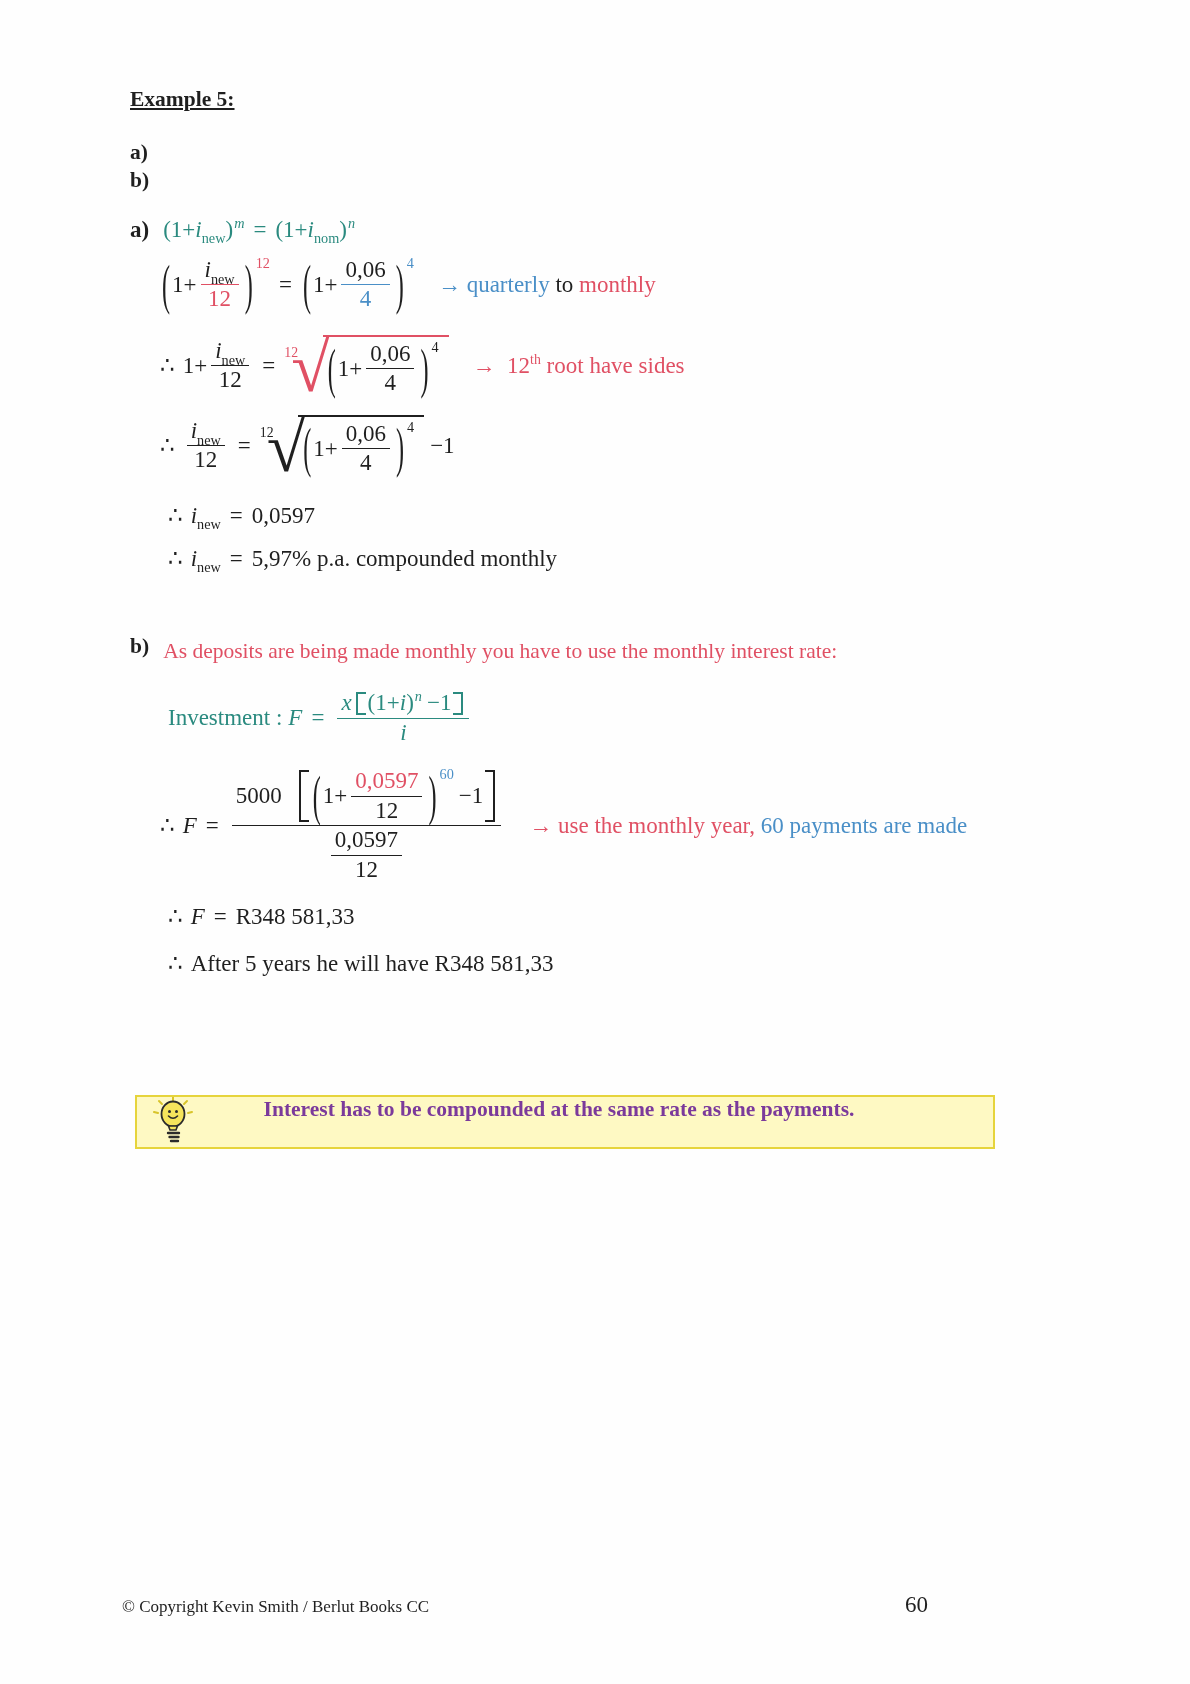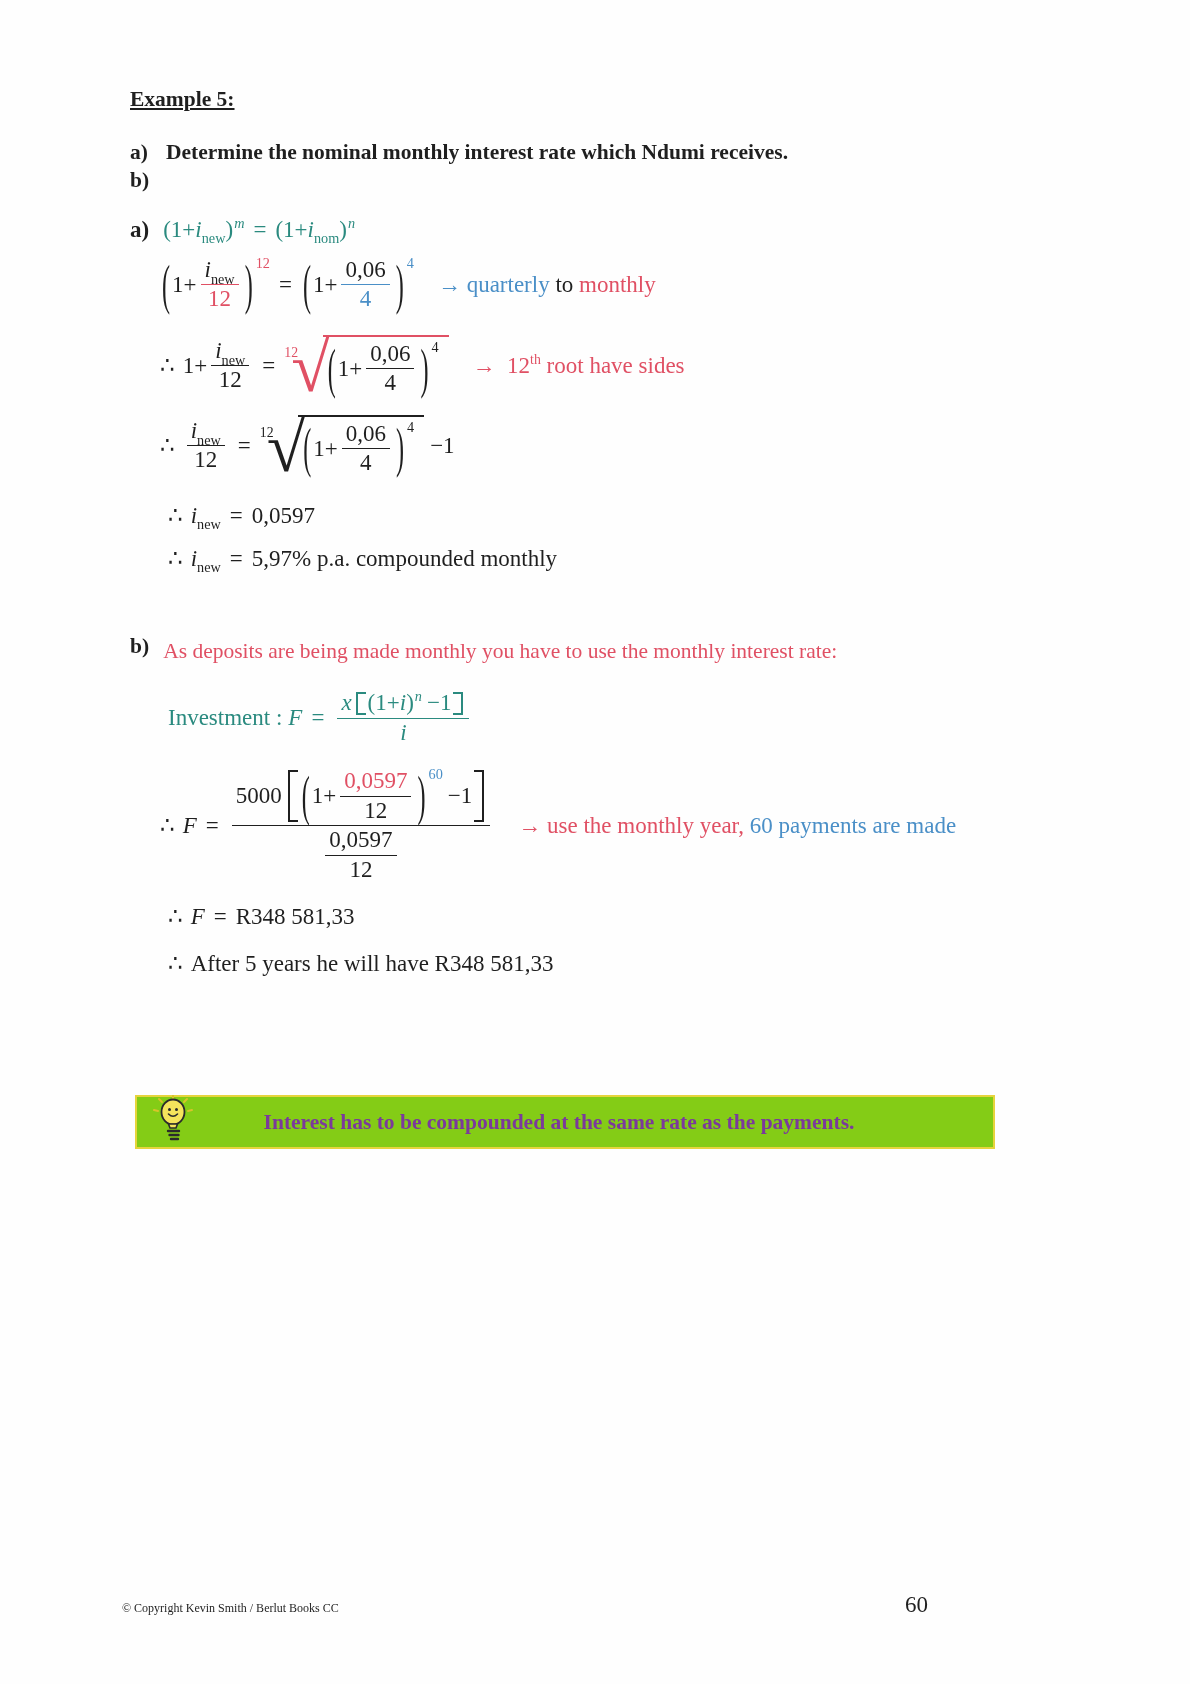--- a/index.html
+++ b/index.html
@@ -66,51 +66,50 @@
   .l-bi   { margin-top:56px; font-size:21.5px; }
   .l-inv  { margin-top:26px; margin-left:38px; }
   .l-calc { margin-top:22px; margin-left:30px; }
   .l-fr1  { margin-top:20px; margin-left:38px; }
   .l-fr2  { margin-top:20px; margin-left:38px; }
   .intro-red { color:var(--red,#e05064); font-weight:normal;margin-top:11px; }
 
   
   .note-box {
     margin-top:118px; margin-left:5px; width:860px; height:54px;
-    border:2px solid var(--yellow,#e6d43c); background:#84cc16;
-    display:flex; align-items:center; padding:0 10px; box-sizing:border-box;
+    border:2px solid var(--yellow,#e6d43c); background:#fef9c3;
+    display:flex; padding:0 10px; box-sizing:border-box;
   }
   .note-box .bulb { flex:none; margin-left:6px; }
   .note-box .note-text {
     flex:1; text-align:center; color:var(--purple,#7b3a9b);
     font-weight:bold; font-size:21.5px; padding-right:60px;
   }
 
   
   .footer {
     position:absolute; left:122px; right:262px; bottom:66px;
     display:flex; justify-content:space-between; align-items:baseline;
   }
-  .footer .copyright { font-size:12px;margin-top:48px; }
+  .footer .copyright { font-size:17px;margin-top:48px; }
   .footer .page-num { font-size:23px; }
 </style>
 </head>
 <body>
 
 <div class="page">
   <div class="content">
 
     <div class="example">
       <span class="lbl">Example 5:</span>
     </div>
 
     <div class="questions">
       <div class="q">
         <span class="lbl">a)</span>
-        <span>Determine the nominal monthly interest rate which Ndumi receives.</span>
       </div>
       <div class="q">
         <span class="lbl">b)</span>
       </div>
     </div>
 
     <div class="math line l-id">
       <span class="lab">a)</span>
       <span class="mrow teal">
         <span>(</span>
@@ -267,21 +266,21 @@
       </span>
     </div>
 
     <div class="math line l-calc">
       <span class="mrow">
         <span class="tsp">∴</span>
         <span class="it">F</span>
         <span class="eq">=</span>
         <span class="frac">
           <span class="num mrow">
-            <span style="margin-right:4px;">5000</span>
+            <span style="margin-right:15px;">5000</span>
             <span class="sqb l"></span>
             <span class="pr h2">(</span>
             <span>1+</span>
             <span class="frac">
               <span class="num red">0,0597</span>
               <span class="den">12</span>
             </span>
             <span class="pr h2">)</span>
             <sup class="msup blue">60</sup>
             <span style="margin-left:5px;">−1</span>

